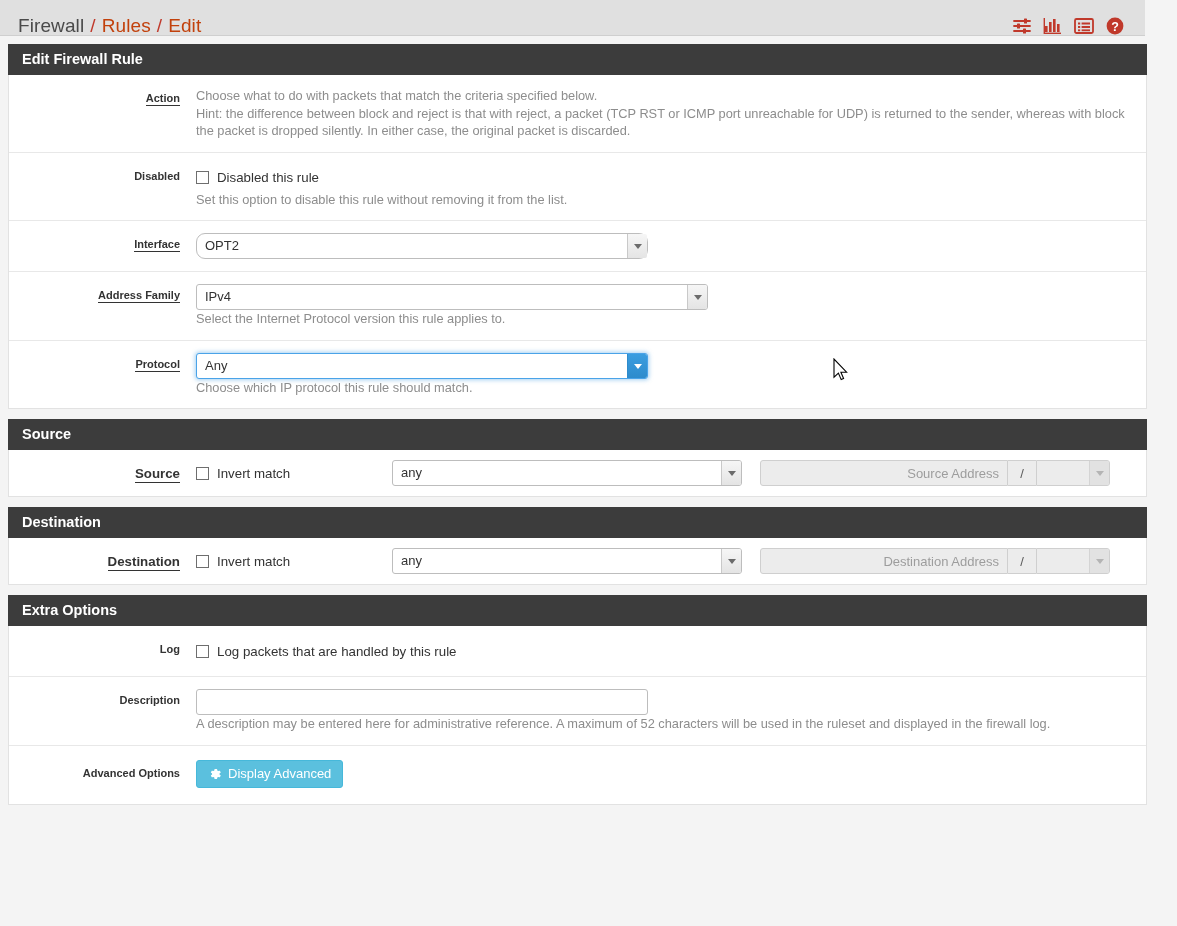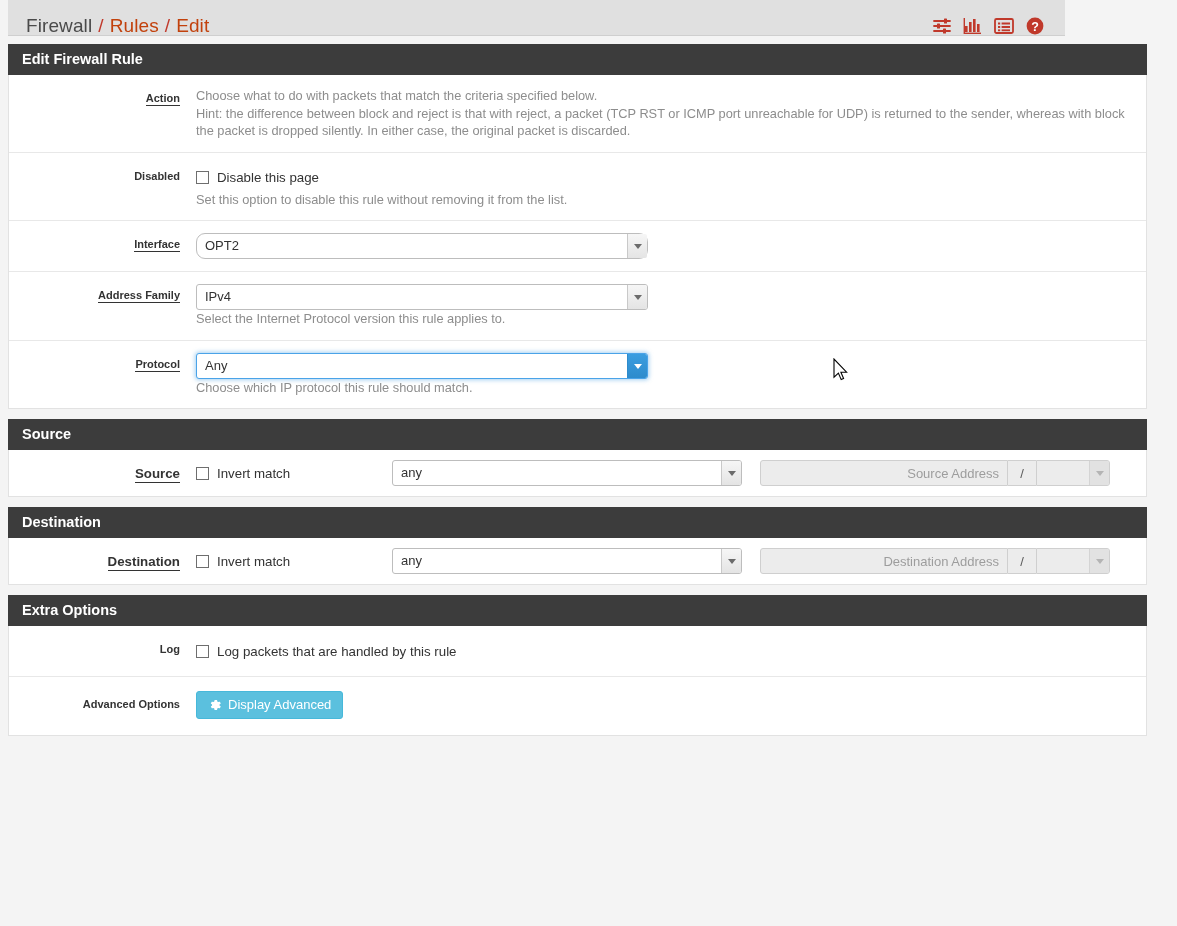--- a/index.html
+++ b/index.html
@@ -8,22 +8,22 @@
     width: 1177px;
     height: 926px;
     background: #f4f4f4;
     font-family: "Liberation Sans", sans-serif;
     overflow: hidden;
   }
 
   
   .topbar {
     position: absolute;
-    left: 8px; top: 0;
-    width: 1057px;
+    left: 0; top: 0;
+    width: 1145px;
     height: 36px;
     background: #e0e0e0;
     border-bottom: 1px solid #cfcfcf;
     box-sizing: border-box;
     display: flex;
     align-items: center;
     justify-content: space-between;
     padding: 16px 12px 0 18px;
   }
   .breadcrumb {
@@ -360,21 +360,21 @@
         </div>
       </div>
 
       <div class="frow">
         <div class="frow-label">
           <span>Disabled</span>
         </div>
         <div class="frow-fields">
           <label class="chkwrap">
             <span class="chkbox"></span>
-            <span class="chklabel">Disable this page</span>
+            <span class="chklabel">Disabled this rule</span>
           </label>
           <div class="helptext">Set this option to disable this rule without removing it from the list.</div>
         </div>
       </div>
 
       <div class="frow">
         <div class="frow-label">
           <span class="tip">Interface</span>
         </div>
         <div class="frow-fields">
@@ -383,21 +383,21 @@
             <span class="sel-arrow"></span>
           </div>
         </div>
       </div>
 
       <div class="frow">
         <div class="frow-label">
           <span class="tip">Address Family</span>
         </div>
         <div class="frow-fields">
-          <div class="sel" style="width:452px;">
+          <div class="sel" style="width:512px;">
             <span class="sel-text">IPv4</span>
             <span class="sel-arrow"></span>
           </div>
           <div class="helptext">Select the Internet Protocol version this rule applies to.</div>
         </div>
       </div>
 
       <div class="frow">
         <div class="frow-label">
           <span class="tip">Protocol</span>
@@ -485,20 +485,29 @@
           <span>Log</span>
         </div>
         <div class="frow-fields">
           <label class="chkwrap">
             <span class="chkbox"></span>
             <span class="chklabel">Log packets that are handled by this rule</span>
           </label>
         </div>
       </div>
 
+      <div class="frow">
+        <div class="frow-label">
+          <span>Description</span>
+        </div>
+        <div class="frow-fields">
+          <input class="txt" style="width: 452px;" placeholder="">
+          <div class="helptext">A description may be entered here for administrative reference. A maximum of 52 characters will be used in the ruleset and displayed in the firewall log.</div>
+        </div>
+      </div>
 
       <div class="frow" style="padding-top:14px;padding-bottom:16px;">
         <div class="frow-label" style="padding-top:7px;">
           <span>Advanced Options</span>
         </div>
         <div class="frow-fields">
           <button class="btn-advanced">
             <span>
               <svg width="14" height="14" viewBox="0 0 16 16" fill="#ffffff">
                 <path d="M8 5.2a2.8 2.8 0 1 0 0 5.6 2.8 2.8 0 0 0 0-5.6zm0 4.2a1.4 1.4 0 1 1 0-2.8 1.4 1.4 0 0 1 0 2.8z"></path>

